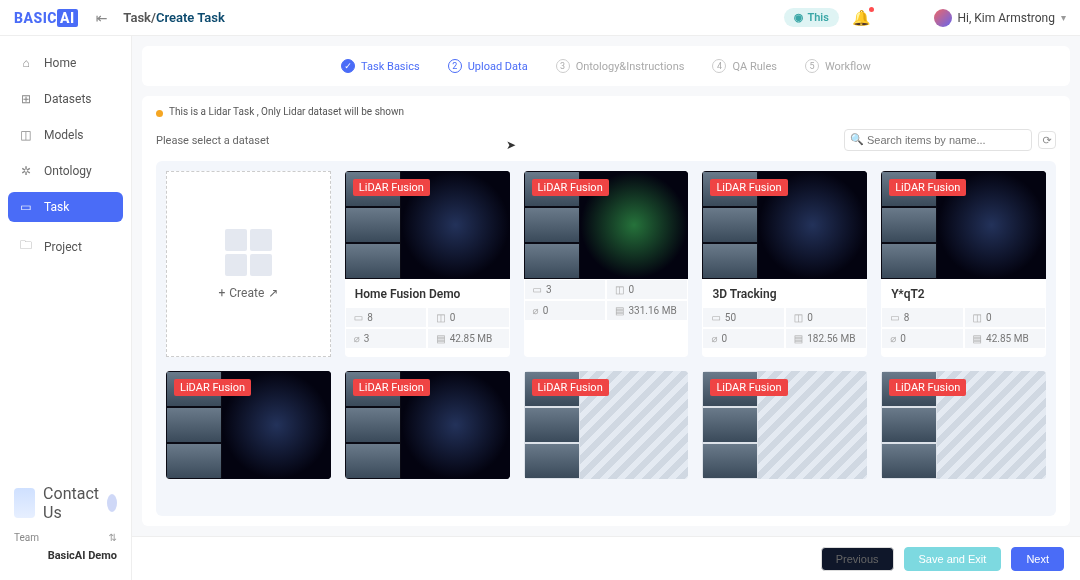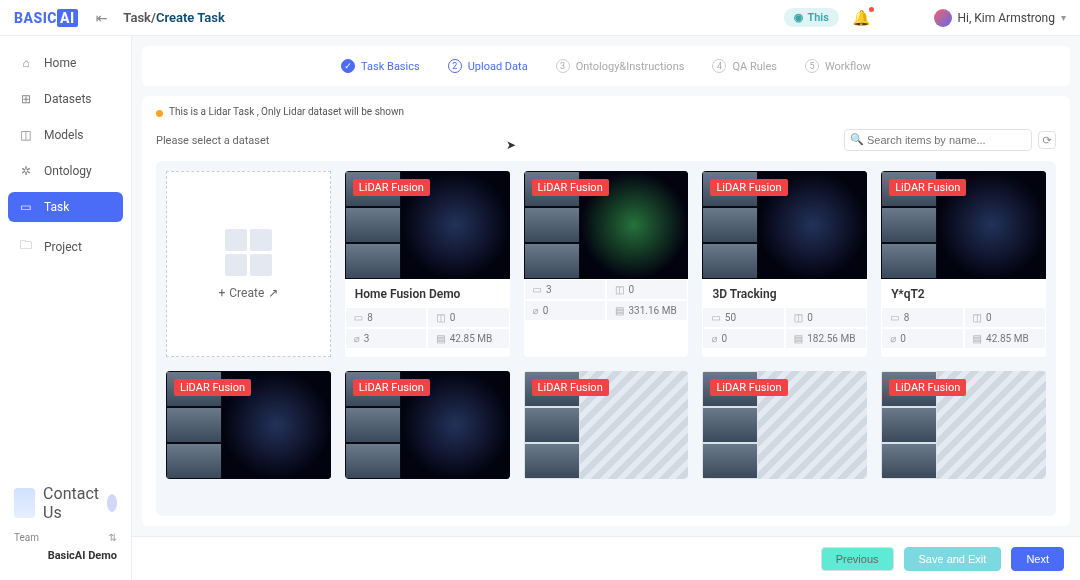--- a/index.html
+++ b/index.html
@@ -70,21 +70,21 @@
 .tag { position: absolute; top: 8px; left: 8px; background: #ef4444; color: #fff; font-size: 11px; padding: 2px 6px; border-radius: 2px; }
 .card-title { font-size: 12px; font-weight: 600; color: #333; padding: 8px 10px 6px; }
 .stats { display: grid; grid-template-columns: 1fr 1fr; font-size: 10px; color: #777; }
 .stat { background: #f4f6f9; padding: 4px 8px; border: 1px solid #fff; display: flex; align-items: center; gap: 4px; }
 .stat .sic { color: #aaa; font-size: 10px; }
 
 .grid2 { display: grid; grid-template-columns: repeat(5, 1fr); gap: 14px; margin-top: 14px; }
 .card2 .thumb { height: 108px; }
 
 .footer { height: 44px; background: #fff; border-top: 1px solid #eee; display: flex; align-items: center; justify-content: flex-end; padding: 0 16px; gap: 10px; }
-.btn { border: 1px solid #ddd; background: #5eead4; color: #666; padding: 5px 14px; border-radius: 4px; font-size: 11px; cursor: pointer; }
+.btn { border: 1px solid #ddd; background: #0f172a; color: #666; padding: 5px 14px; border-radius: 4px; font-size: 11px; cursor: pointer; }
 .btn.save { background: #7dd9e0; color: #fff; border-color: #7dd9e0; }
 .btn.next { background: #4a6cf7; color: #fff; border-color: #4a6cf7; }
 
 .cursor { position: absolute; left: 506px; top: 138px; font-size: 12px; pointer-events: none; }
 </style>
 </head>
 <body>
 
 <div class="topbar">
   <div class="logo">

